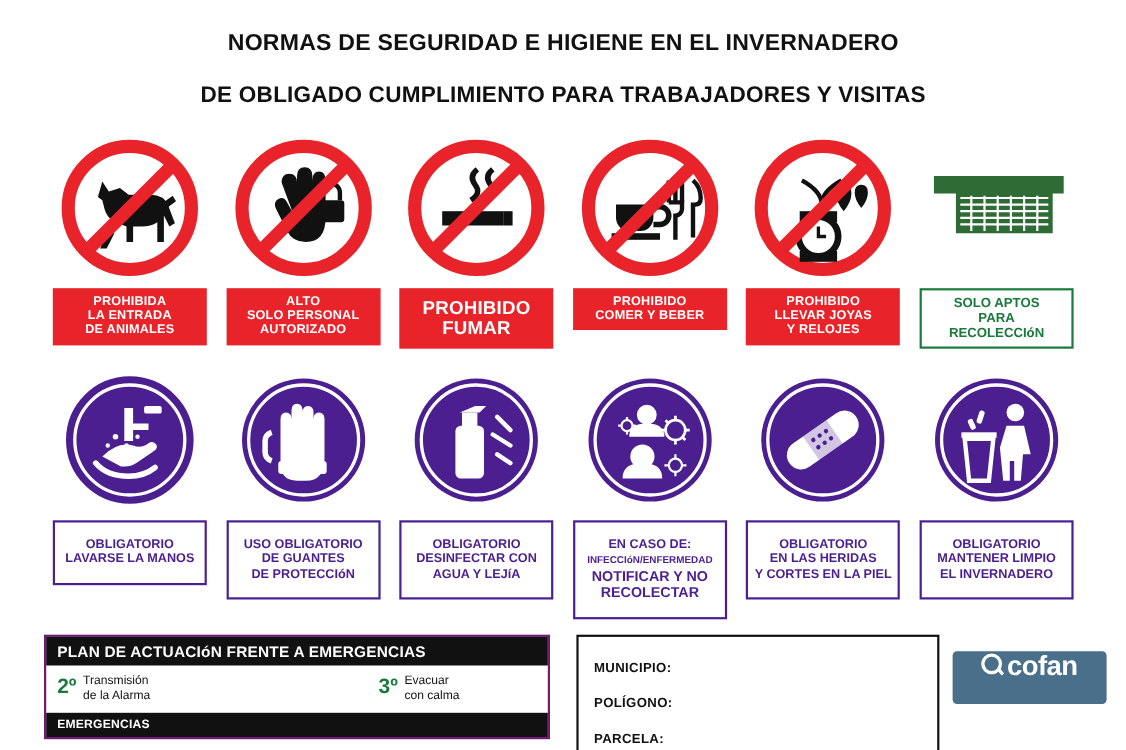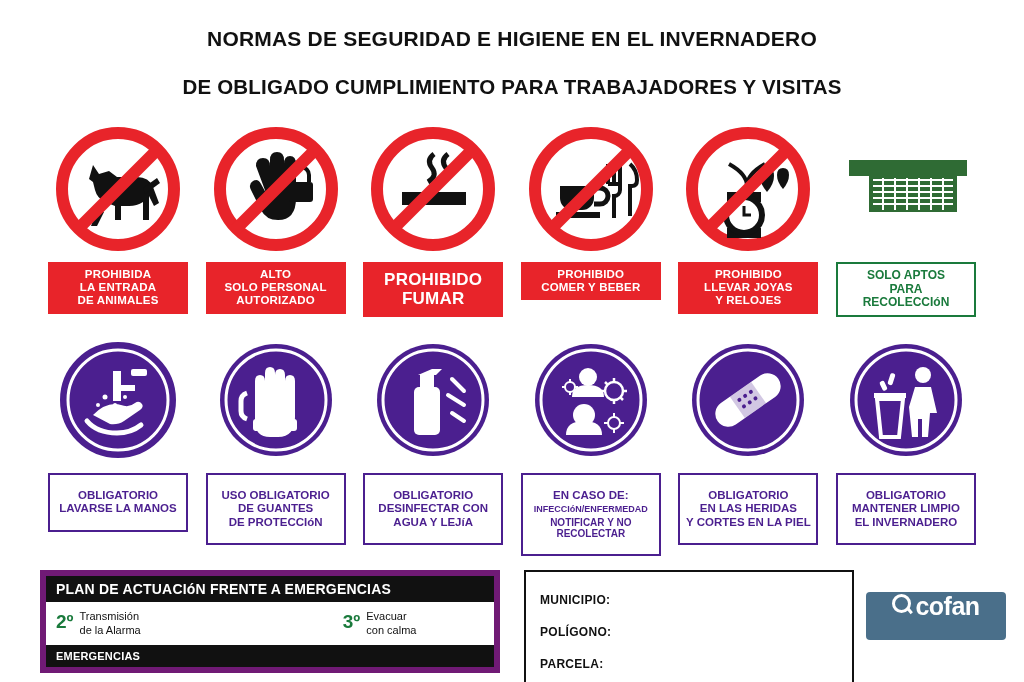--- a/index.html
+++ b/index.html
@@ -76,34 +76,34 @@
     padding:5px 3px;
   }
   .plate.purple{
     background:#ffffff;
     color:#4b1f8f;
     border:2px solid #4b1f8f;
     font-size:11.5px;
     padding:14px 3px;
   }
   .plate.purple .sub1{font-size:9px;display:block;margin-top:2px;}
-  .plate.purple .sub2{font-size:10px;display:block;margin-top:2px;}
+  .plate.purple .sub2{font-size:13px;display:block;margin-top:2px;}
   .plate .l{display:block;}
 
   
   .bottom{
     display:flex;
     padding:0 40px;
     margin-top:14px;
     box-sizing:border-box;
     align-items:flex-start;
   }
   .plan{
     width:460px;
-    border:6px solid #701a75;
+    border:2px solid #701a75;
     box-sizing:border-box;
     background:#fff;
   }
   .plan-header{
     background:#111;
     color:#ffffff;
     font-weight:bold;
     font-size:14px;
     padding:5px 10px;
     letter-spacing:0.2px;

